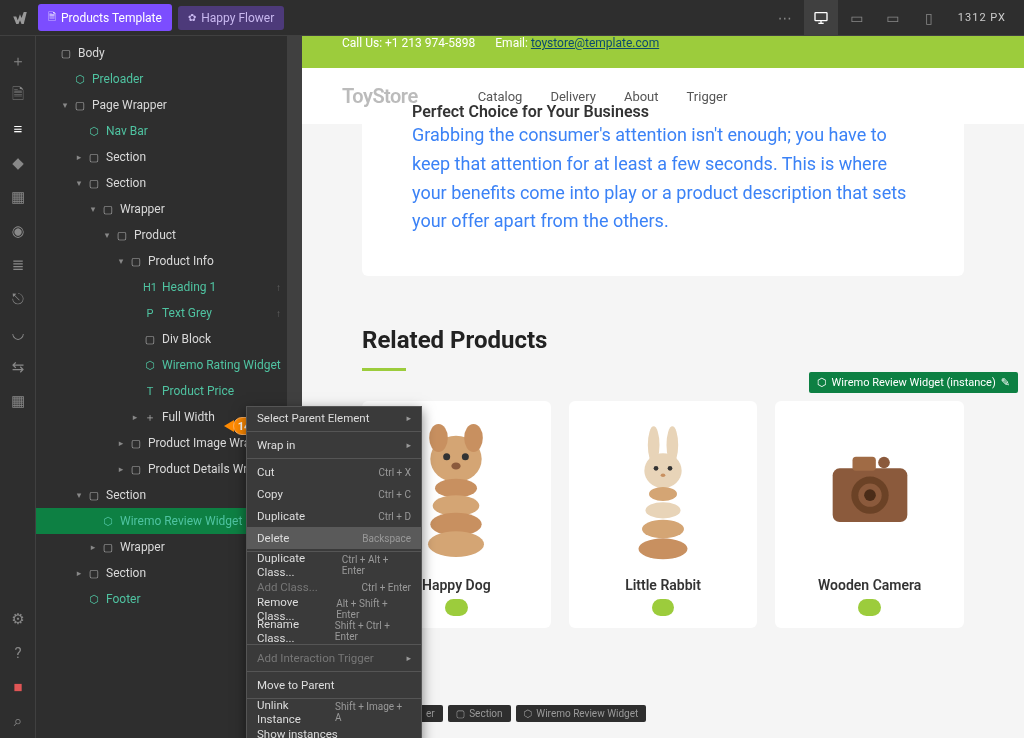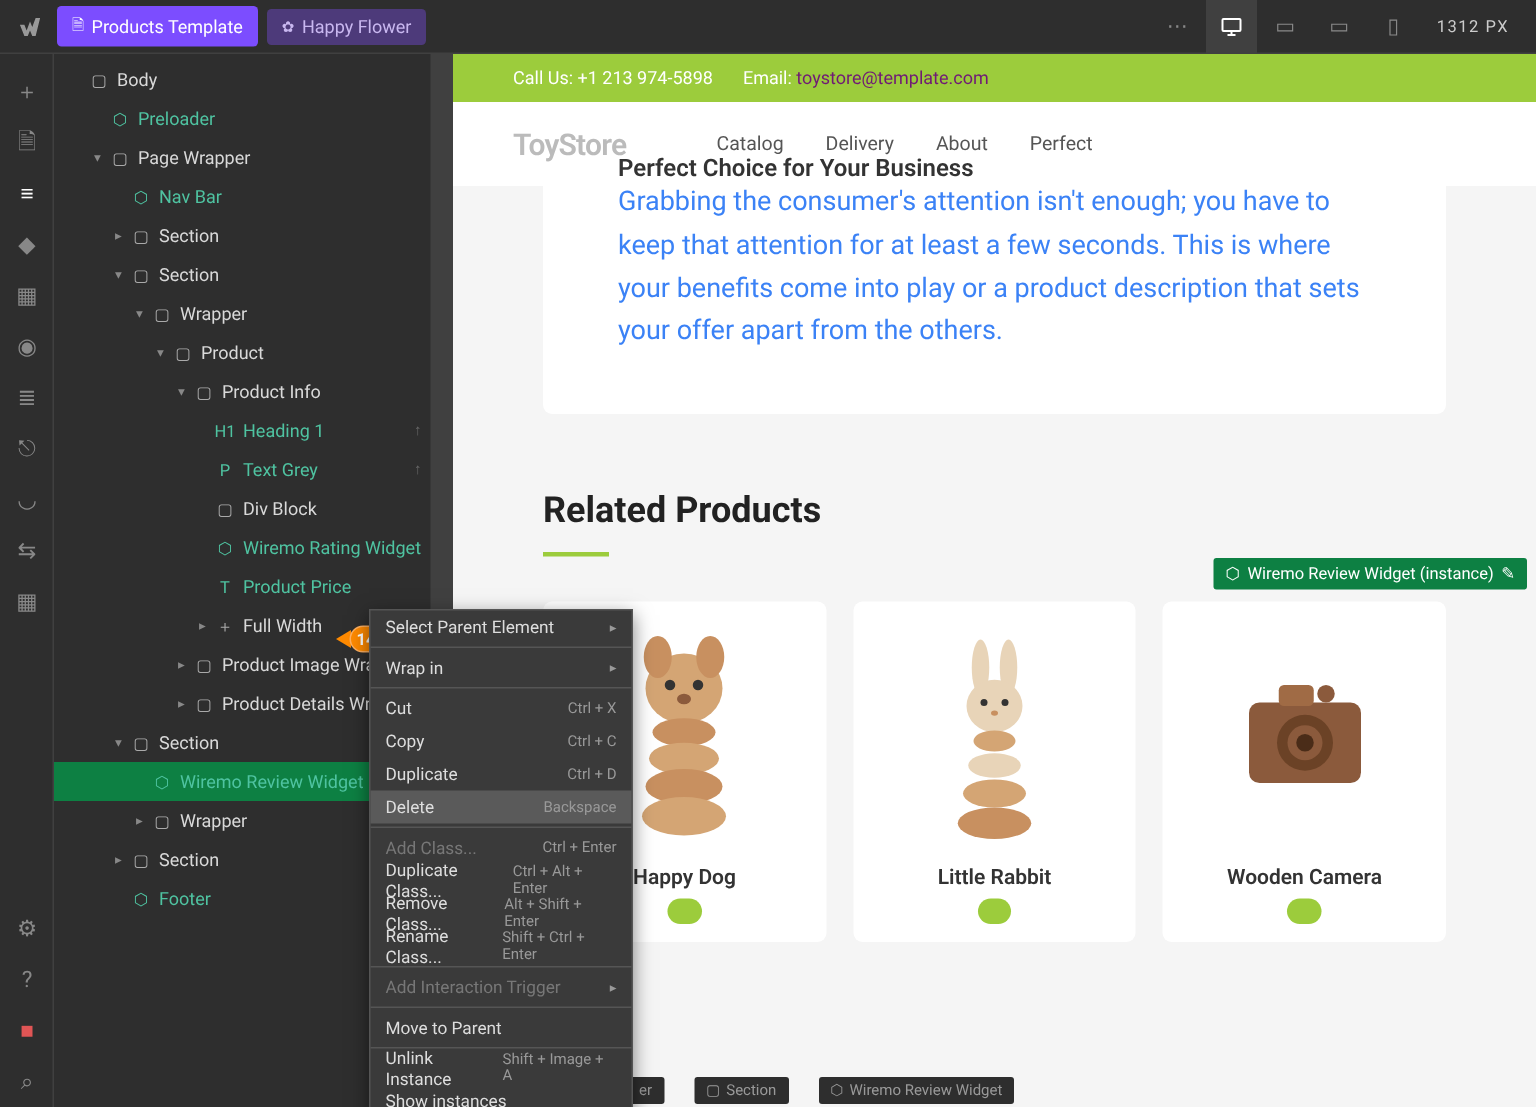--- a/index.html
+++ b/index.html
@@ -26,22 +26,22 @@
 .tree-item{display:flex;align-items:center;height:26px;padding-right:6px;cursor:default;position:relative}
 .tree-item.selected{background:#0d8043;color:#fff}
 .tree-toggle{width:14px;text-align:center;color:#888;font-size:9px}
 .tree-ico{width:16px;text-align:center;margin-right:4px;font-size:11px;color:#aaa}
 .tree-label{flex:1;white-space:nowrap;overflow:hidden;text-overflow:ellipsis}
 .tree-item.teal .tree-label,.tree-item.teal .tree-ico{color:#4fc3a1}
 .tree-right-ico{color:#666;font-size:10px}
 .ind-1{padding-left:8px}.ind-2{padding-left:22px}.ind-3{padding-left:36px}.ind-4{padding-left:50px}.ind-5{padding-left:64px}.ind-6{padding-left:78px}.ind-7{padding-left:92px}
 .canvas{flex:1;background:#404040;position:relative;overflow:hidden}
 .site{position:absolute;top:0;left:14px;right:0;bottom:0;background:#f5f5f5}
-.greenbar{height:32px;background:#9ccc3c;display:flex;align-items:center;padding:0 40px;gap:20px;font-size:12px;color:#fff}
-.greenbar a{color:#701a75;}
+.greenbar{height:32px;background:#9ccc3c;display:flex;padding:0 40px;gap:20px;font-size:12px;color:#fff}
+.greenbar a{color:#0c4a6e;text-decoration:underline}
 .sitehdr{height:56px;background:#fff;display:flex;align-items:center;padding:0 40px;gap:30px}
 .logo{font-size:20px;font-weight:600;color:#bbb;letter-spacing:-0.5px}
 .navlinks{display:flex;gap:28px;margin-left:30px;font-size:13px;color:#555}
 .content{padding:0 60px}
 .desc-card{background:#fff;border-radius:6px;padding:0 50px 40px;margin-top:-30px}
 .desc-title{font-size:16px;font-weight:600;color:#333;padding-top:8px}
 .desc-text{font-size:18px;color:#3b82f6;line-height:1.6;}
 .related-hdr{font-size:24px;font-weight:700;color:#222;margin-top:50px}
 .underline{width:44px;height:3px;background:#9ccc3c;margin-top:14px}
 .products{display:flex;gap:18px;margin-top:30px}
@@ -53,21 +53,21 @@
 .ctx-menu{position:absolute;top:406px;left:246px;width:176px;background:#3a3a3a;border:1px solid #555;font-size:11.5px;z-index:100;box-shadow:0 4px 12px rgba(0,0,0,0.5)}
 .ctx-item{display:flex;align-items:center;height:22px;padding:0 10px;color:#ddd}
 .ctx-item.hl{background:#5a5a5a}
 .ctx-item.disabled{color:#777}
 .ctx-sep{height:1px;background:#555;margin:2px 0}
 .ctx-short{margin-left:auto;color:#999;font-size:10px}
 .ctx-arrow{margin-left:auto;color:#999;font-size:9px}
 .callout{position:absolute;display:flex;align-items:center}
 .callout-num{background:#ff8a00;color:#fff;width:22px;height:18px;border-radius:9px;display:flex;align-items:center;justify-content:center;font-size:11px;font-weight:700;border:1px solid #ffb060}
 .callout-arrow{width:0;height:0;border-top:6px solid transparent;border-bottom:6px solid transparent;border-right:10px solid #ff8a00;margin-right:-1px}
-.bottom-crumb{position:absolute;bottom:2px;left:418px;display:flex;gap:20px}
+.bottom-crumb{position:absolute;bottom:16px;left:418px;display:flex;gap:5px}
 .crumb{background:#2e2e2e;color:#999;font-size:10px;padding:3px 8px;border-radius:2px;display:flex;align-items:center;gap:4px}
 svg.toy{width:120px;height:140px}
 </style>
 </head>
 <body>
 
 <div class="topbar">
   <div class="wf-logo">
       <svg width="18" height="18" viewBox="0 0 24 24" fill="currentColor">
         <path d="M17 4l-3 8-2-5-3 8-2-5H3l4 10h3l2-5 2 5h3l4-16z"></path>
@@ -239,21 +239,21 @@
       <div class="greenbar">
         <span>Call Us: +1 213 974-5898</span>
         <span><span>Email: </span><a>toystore@template.com</a></span>
       </div>
       <div class="sitehdr">
         <div class="logo">ToyStore</div>
         <div class="navlinks">
           <span>Catalog</span>
           <span>Delivery</span>
           <span>About</span>
-          <span>Perfect</span>
+          <span>Trigger</span>
         </div>
       </div>
       <div class="content">
         <div class="desc-card">
           <div class="desc-title">Perfect Choice for Your Business</div>
           <div class="desc-text">Grabbing the consumer's attention isn't enough; you have to keep that attention for at least a few seconds. This is where your benefits come into play or a product description that sets your offer apart from the others.</div>
         </div>
         <div class="related-hdr">Related Products</div>
         <div class="underline"></div>
         <div class="products">
@@ -339,29 +339,29 @@
     </div>
   <div class="ctx-item">
       <span>Duplicate</span>
       <span class="ctx-short">Ctrl + D</span>
     </div>
   <div class="ctx-item hl">
       <span>Delete</span>
       <span class="ctx-short">Backspace</span>
     </div>
   <div class="ctx-sep"></div>
+  <div class="ctx-item">
+      <span>Duplicate Class...</span>
+      <span class="ctx-short">Ctrl + Alt + Enter</span>
+    </div>
   <div class="ctx-item disabled">
       <span>Add Class...</span>
       <span class="ctx-short">Ctrl + Enter</span>
     </div>
   <div class="ctx-item">
-      <span>Duplicate Class...</span>
-      <span class="ctx-short">Ctrl + Alt + Enter</span>
-    </div>
-  <div class="ctx-item">
       <span>Remove Class...</span>
       <span class="ctx-short">Alt + Shift + Enter</span>
     </div>
   <div class="ctx-item">
       <span>Rename Class...</span>
       <span class="ctx-short">Shift + Ctrl + Enter</span>
     </div>
   <div class="ctx-sep"></div>
   <div class="ctx-item disabled">
       <span>Add Interaction Trigger</span>

